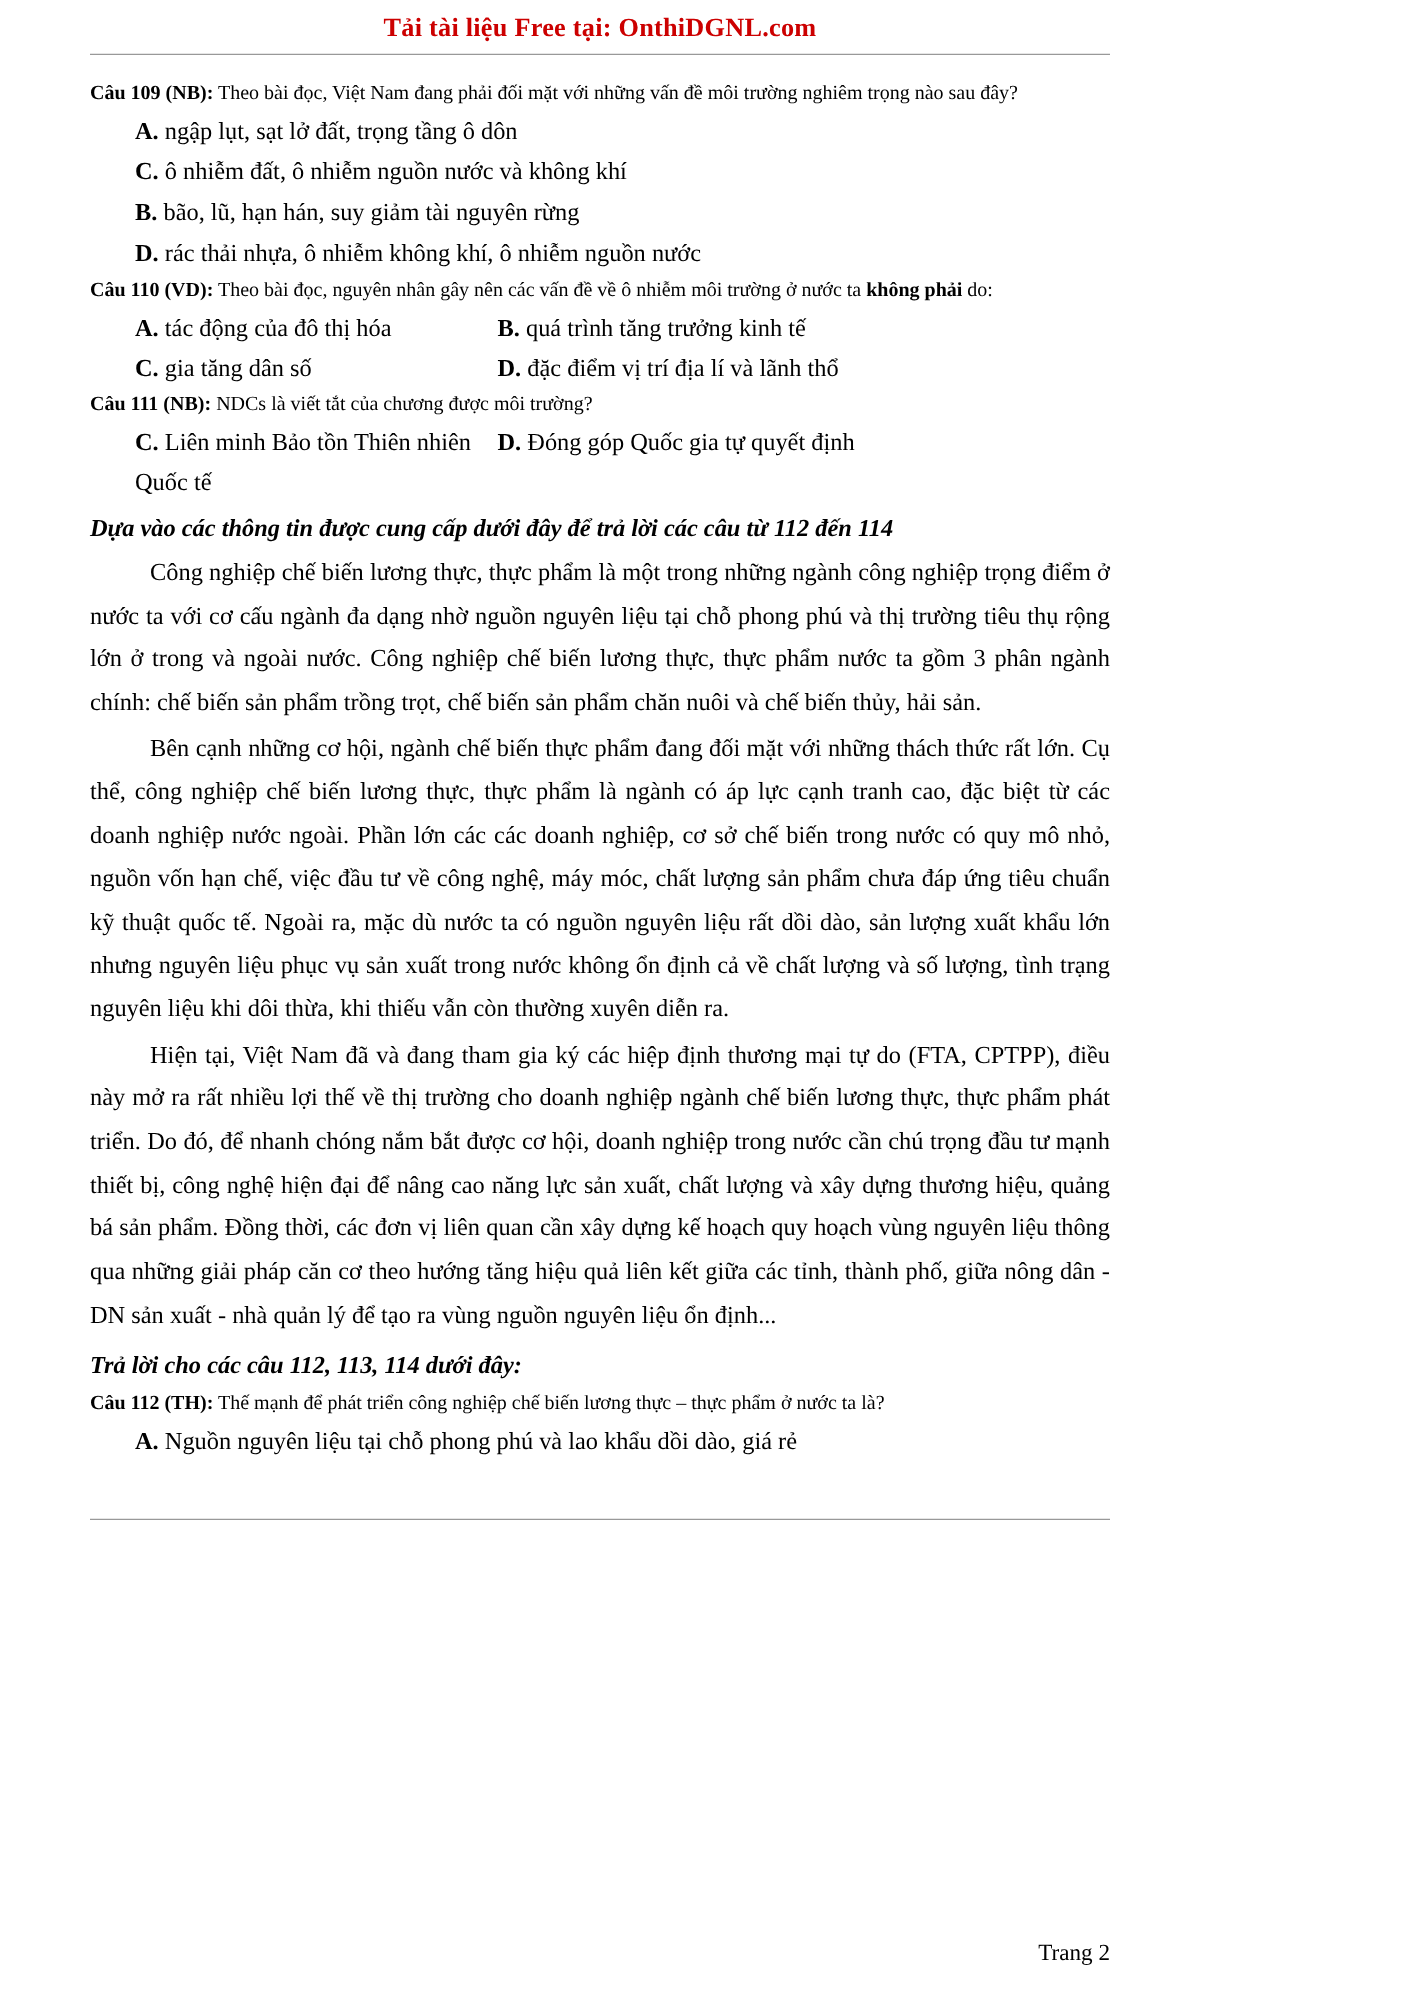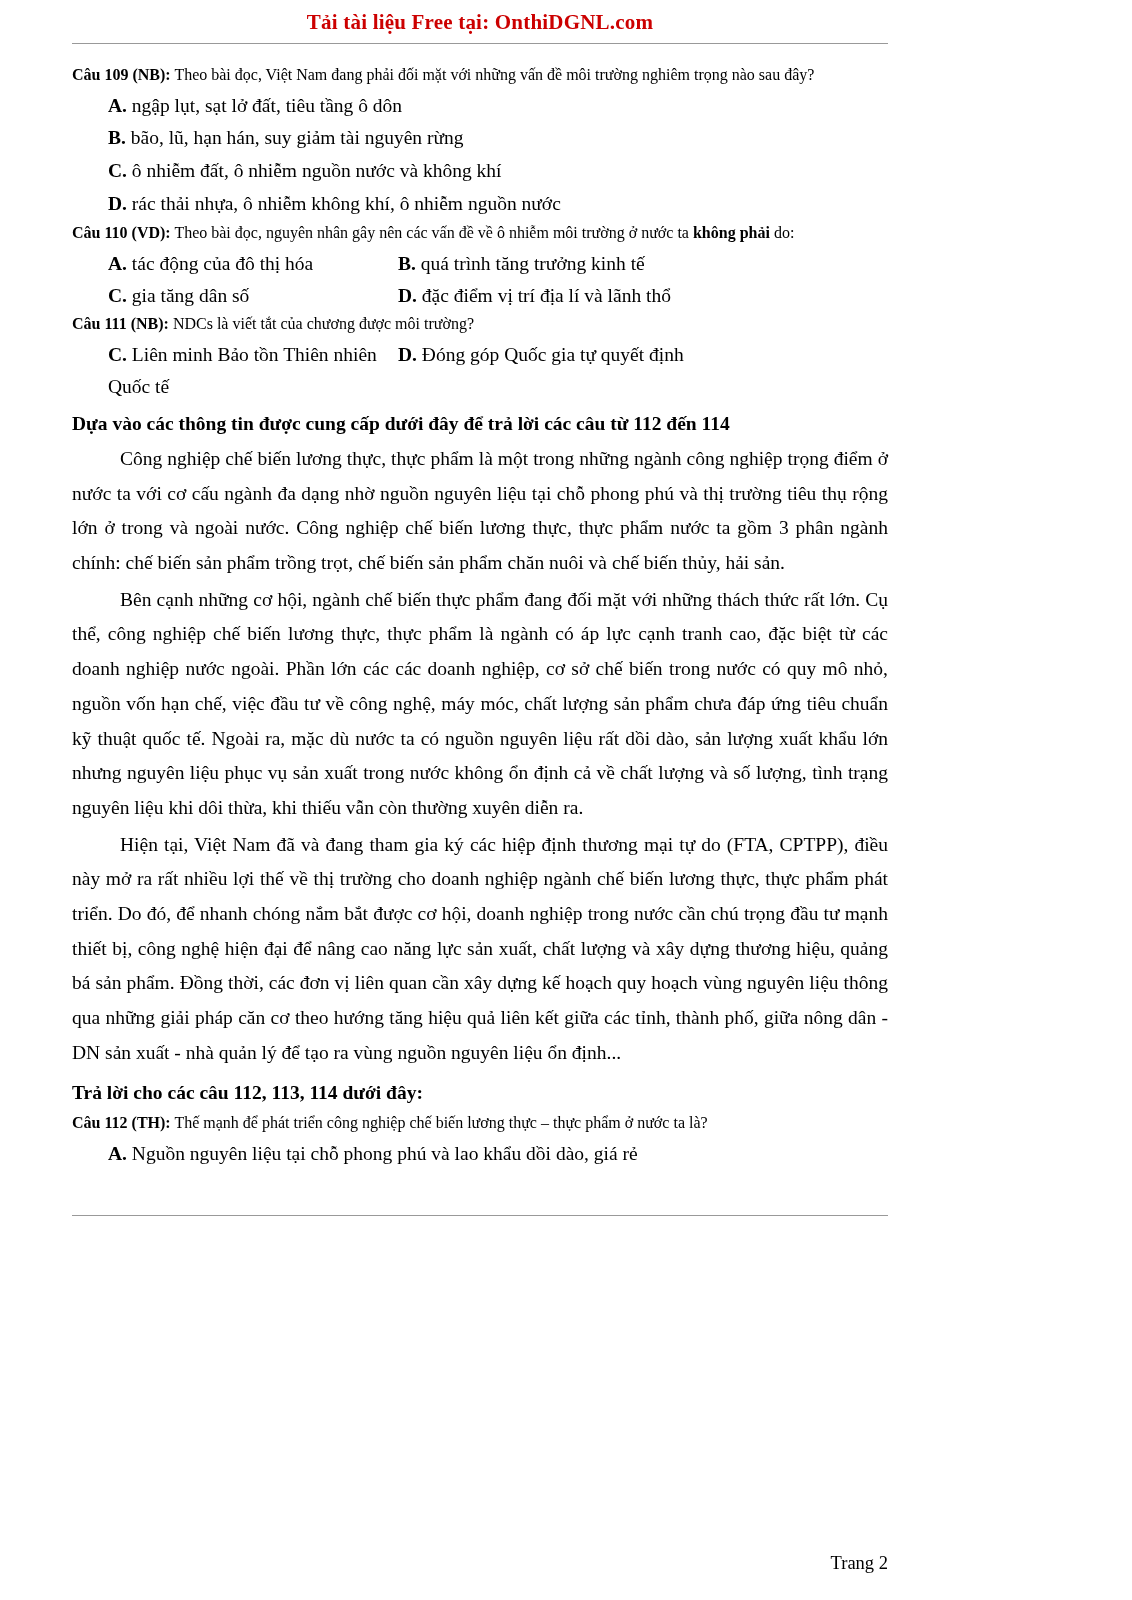--- a/index.html
+++ b/index.html
@@ -58,20 +58,21 @@
     line-height: 1.62;
   }
   .opt-grid .col-a { width: 290px; flex: 0 0 290px; }
   .opt-grid .col-b { flex: 1 1 auto; }
   .opt-grid .lbl { font-weight: bold; }
   .section-head {
     font-size: 19.5px;
     font-weight: bold;
     line-height: 1.62;
     margin: 6px 0 2px 0;
+    font-style: italic;
   }
   .para {
     font-size: 19.5px;
     line-height: 1.78;
     text-align: justify;
     text-indent: 48px;
     margin: 0 0 2px 0;
   }
   .source {
     font-size: 19px;
@@ -93,23 +94,23 @@
 </style>
 </head>
 <body>
 
 <div class="page">
 
   <div class="watermark">Tải tài liệu Free tại: OnthiDGNL.com</div>
   <div class="rule-top"></div>
 
   <p class="q"><b>Câu 109 (NB):</b><span> Theo bài đọc, Việt Nam đang phải đối mặt với những vấn đề môi trường nghiêm trọng nào sau đây?</span></p>
-  <p class="opt"><span class="lbl">A.</span><span> ngập lụt, sạt lở đất, tiêu tầng ô dôn</span></p>
+  <p class="opt"><span class="lbl">A.</span><span> ngập lụt, sạt lở đất, trọng tầng ô dôn</span></p>
+  <p class="opt"><span class="lbl">C.</span><span> ô nhiễm đất, ô nhiễm nguồn nước và không khí</span></p>
   <p class="opt"><span class="lbl">B.</span><span> bão, lũ, hạn hán, suy giảm tài nguyên rừng</span></p>
-  <p class="opt"><span class="lbl">C.</span><span> ô nhiễm đất, ô nhiễm nguồn nước và không khí</span></p>
   <p class="opt"><span class="lbl">D.</span><span> rác thải nhựa, ô nhiễm không khí, ô nhiễm nguồn nước</span></p>
 
   <p class="q"><b>Câu 110 (VD):</b><span> Theo bài đọc, nguyên nhân gây nên các vấn đề về ô nhiễm môi trường ở nước ta </span><b>không phải</b><span> do:</span></p>
   <div class="opt-grid">
     <div class="col-a"><span class="lbl">A.</span><span> tác động của đô thị hóa</span></div>
     <div class="col-b"><span class="lbl">B.</span><span> quá trình tăng trưởng kinh tế</span></div>
   </div>
   <div class="opt-grid">
     <div class="col-a"><span class="lbl">C.</span><span> gia tăng dân số</span></div>
     <div class="col-b"><span class="lbl">D.</span><span> đặc điểm vị trí địa lí và lãnh thổ</span></div>

